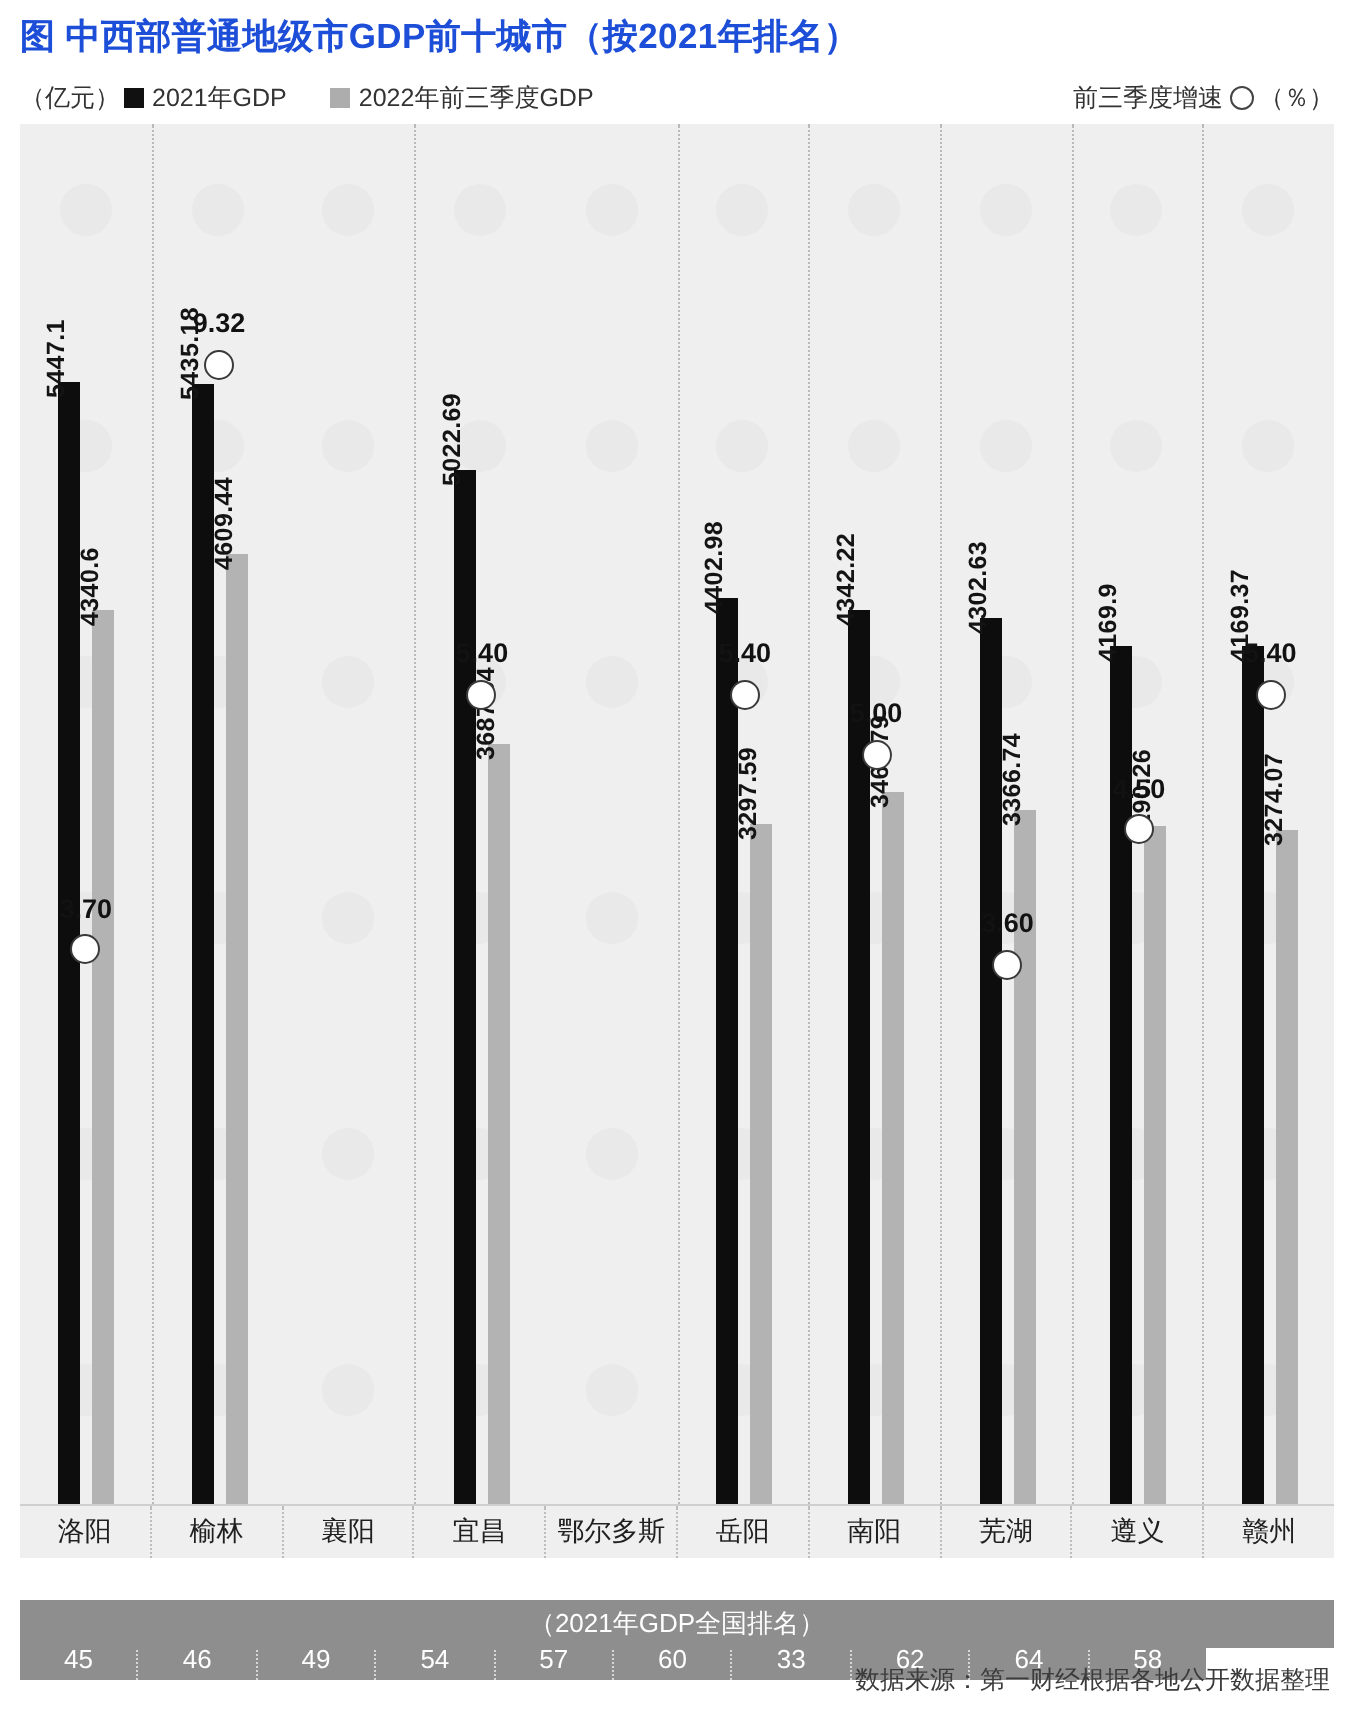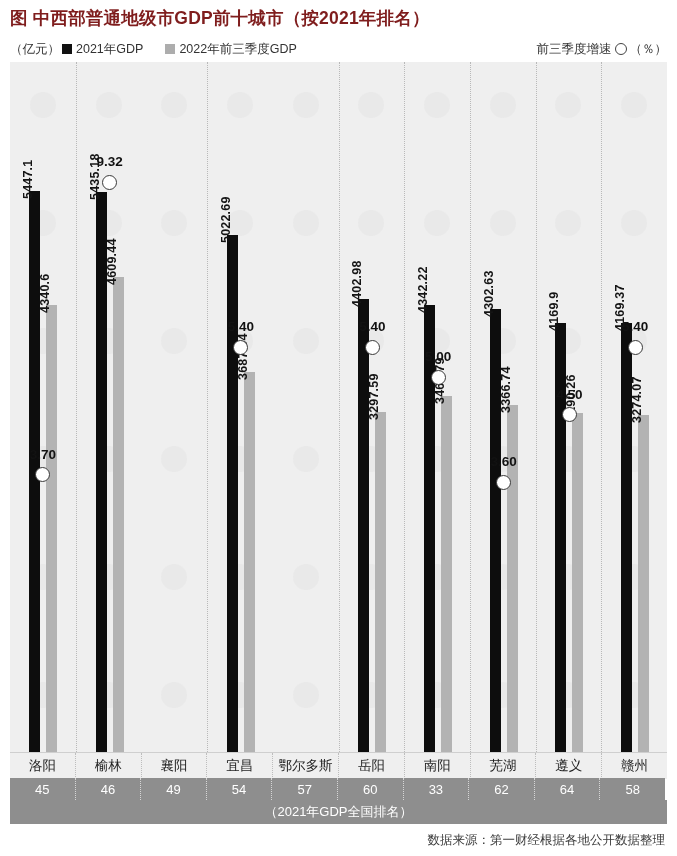--- a/index.html
+++ b/index.html
@@ -10,21 +10,21 @@
     color:#1a1a1a;
     overflow:hidden;
     position:relative;
   }
   #root{position:relative;width:677px;height:856px;}
 
   
   .title{
     position:absolute;left:10px;top:6px;
     font-size:17.5px;font-weight:700;letter-spacing:.2px;
-    color:#7f1d1d;white-space:nowrap;
+    color:#1d4ed8;white-space:nowrap;
   }
 
   
   .legend{
     position:absolute;left:10px;top:38px;right:10px;height:22px;
     display:flex;align-items:center;font-size:12.5px;color:#333;
   }
   .legend .unit{margin-right:2px;}
   .sw{display:inline-block;width:10px;height:10px;margin-right:4px;vertical-align:-1px;}
   .sw.black{background:#111;}
@@ -85,21 +85,21 @@
     display:flex;background:#efefef;
     border-top:1px solid #cfcfcf;
   }
   .axis-city .cell{
     flex:1;display:flex;align-items:center;justify-content:center;
     font-size:13.5px;color:#1f1f1f;
   }
   .axis-city .cell + .cell{border-left:1px dotted #bdbdbd;}
 
   .axis-rank{
-    position:absolute;left:10px;top:778px;width:655px;height:22px;
+    position:absolute;left:10px;top:818px;width:593px;height:22px;
     display:flex;background:#8e8e8e;
   }
   .axis-rank .cell{
     flex:1;display:flex;align-items:center;justify-content:center;
     font-size:13px;color:#ffffff;
   }
   .axis-rank .cell + .cell{border-left:1px dotted #d6d6d6;}
 
   .axis-caption{
     position:absolute;left:10px;top:800px;width:657px;height:24px;

